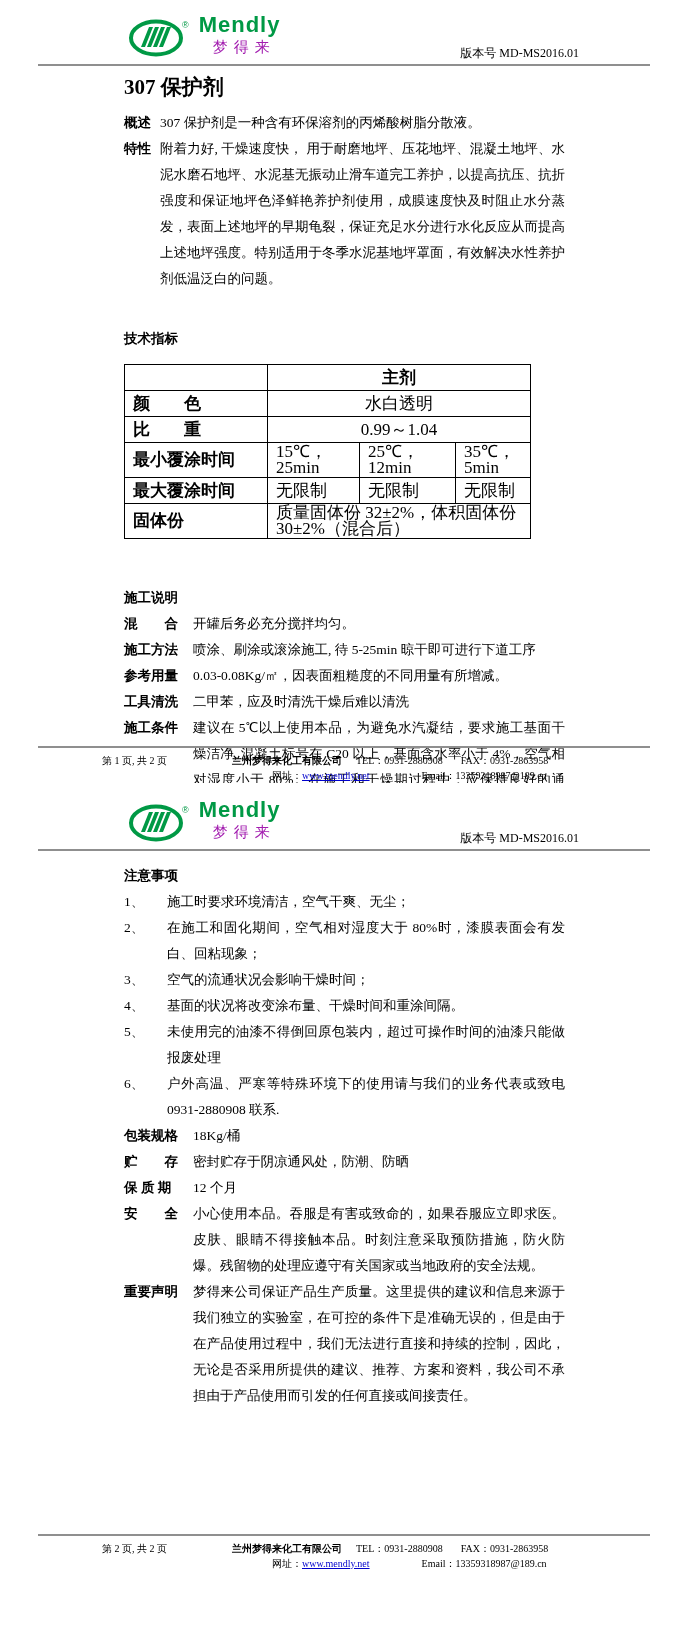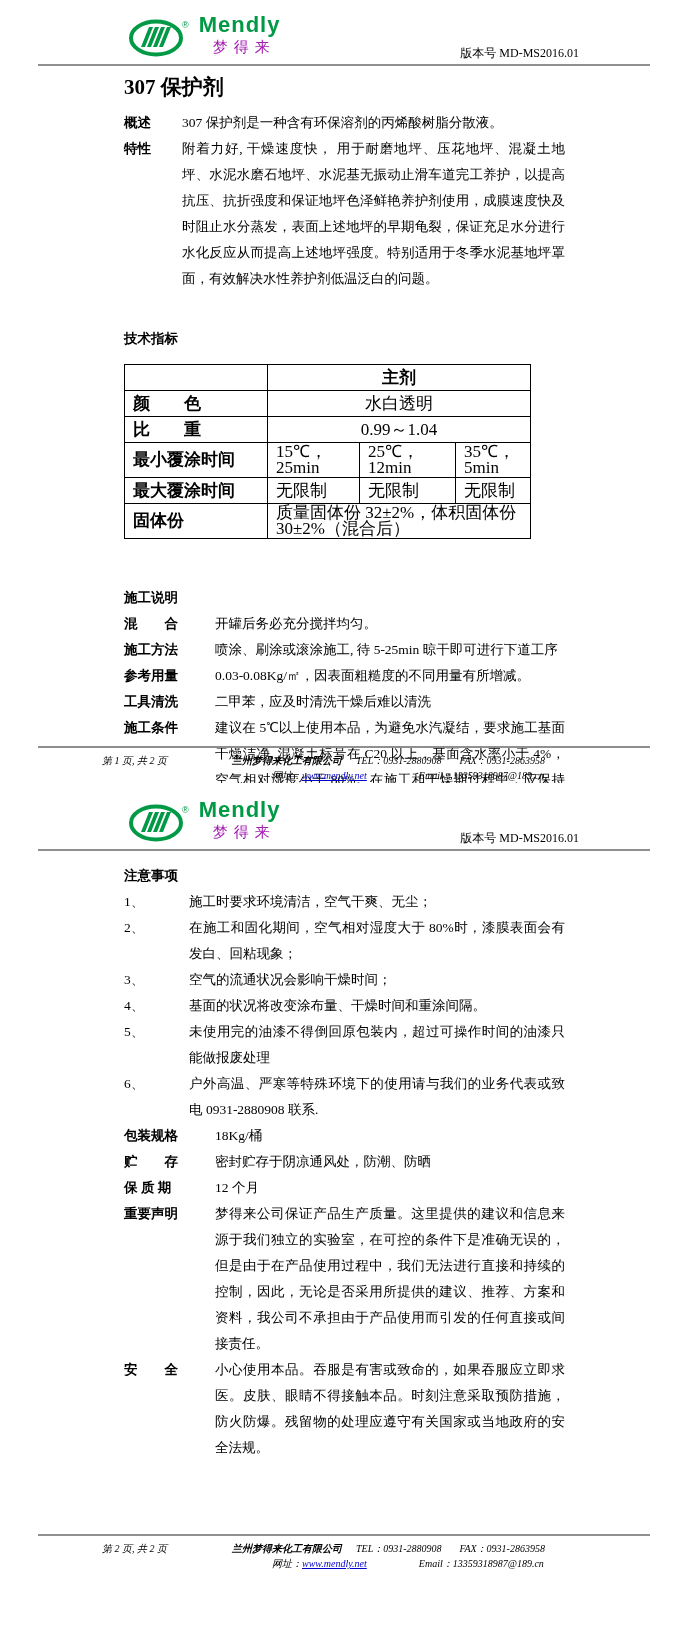--- a/index.html
+++ b/index.html
@@ -25,21 +25,21 @@
            font-size:15px;color:#a21caf;letter-spacing:6px;margin:3px 0 0 14px;}
   .regmark{font-family:"Liberation Sans", sans-serif;font-size:9px;color:#009945;
            vertical-align:top;position:relative;top:-2px;left:-4px;}
   .version{font-size:12px;line-height:14px;margin-right:70px;white-space:nowrap;}
   .rule{border:0;border-top:2px solid #8f8f8f;margin:0 37px 0 38px;}
 
   
   .content{padding:0 122px 0 124px;}
   .title{font-size:21px;font-weight:bold;line-height:26px;margin:8px 12px 0 124px;}
 
-  .row{display:flex;gap:22px;}
+  .row{display:flex;}
   .lbl{font-weight:bold;flex-shrink:0;}
   .w2{width:36px;}
   .w4{width:69px;}
   .num{width:43px;flex-shrink:0;}
   .txt{flex:1;text-align:justify;}
 
   .sec-heading{font-weight:bold;}
   .mt-overview{margin-top:10px;}
   .mt-tech{margin-top:34px;}
   .mt-table{margin-top:12px;}
@@ -49,21 +49,21 @@
   
   table.spec{border-collapse:collapse;width:406px;table-layout:fixed;}
   table.spec td{border:1px solid #000;height:23px;padding:1px 8px;
                 font-size:17px;line-height:16px;vertical-align:middle;}
   td.c-lbl{font-weight:bold;}
   td.c-center{text-align:center;}
   td.c-hdr{text-align:center;font-weight:bold;}
 
   
   .pg-footer{position:absolute;left:38px;right:37px;border-top:2px solid #8f8f8f;
-             padding-top:5px;font-size:10px;line-height:15px;display:flex;font-style:italic;}
+             padding-top:5px;font-size:10px;line-height:15px;display:flex;}
   .page-1 .pg-footer{top:746px;}
   .page-2 .pg-footer{top:751px;}
   .f-pageinfo{margin-left:64px;width:130px;flex-shrink:0;}
   .f-line1,.f-line2{display:flex;white-space:nowrap;}
   .f-company{font-weight:bold;margin-right:14px;}
   .f-tel{margin-right:18px;}
   .f-line2{margin-left:40px;}
   .f-web{margin-right:52px;}
   a.link{color:#0000cc;text-decoration:underline;}
 </style>
@@ -237,26 +237,26 @@
     </div>
     <div class="row">
       <span class="lbl w4">贮　　存</span>
       <span class="txt">密封贮存于阴凉通风处，防潮、防晒</span>
     </div>
     <div class="row">
       <span class="lbl w4">保 质 期</span>
       <span class="txt">12 个月</span>
     </div>
     <div class="row">
+      <span class="lbl w4">安　　全</span>
+      <span class="txt">小心使用本品。吞服是有害或致命的，如果吞服应立即求医。皮肤、眼睛不得接触本品。时刻注意采取预防措施，防火防爆。残留物的处理应遵守有关国家或当地政府的安全法规。</span>
+    </div>
+    <div class="row">
       <span class="lbl w4">重要声明</span>
       <span class="txt">梦得来公司保证产品生产质量。这里提供的建议和信息来源于我们独立的实验室，在可控的条件下是准确无误的，但是由于在产品使用过程中，我们无法进行直接和持续的控制，因此，无论是否采用所提供的建议、推荐、方案和资料，我公司不承担由于产品使用而引发的任何直接或间接责任。</span>
-    </div>
-    <div class="row">
-      <span class="lbl w4">安　　全</span>
-      <span class="txt">小心使用本品。吞服是有害或致命的，如果吞服应立即求医。皮肤、眼睛不得接触本品。时刻注意采取预防措施，防火防爆。残留物的处理应遵守有关国家或当地政府的安全法规。</span>
     </div>
   </div>
 
   <footer class="pg-footer">
     <span class="f-pageinfo">第 2 页, 共 2 页</span>
     <div class="f-main">
       <div class="f-line1">
         <span class="f-company">兰州梦得来化工有限公司</span>
         <span class="f-tel">TEL：0931-2880908</span>
         <span class="f-fax">FAX：0931-2863958</span>

